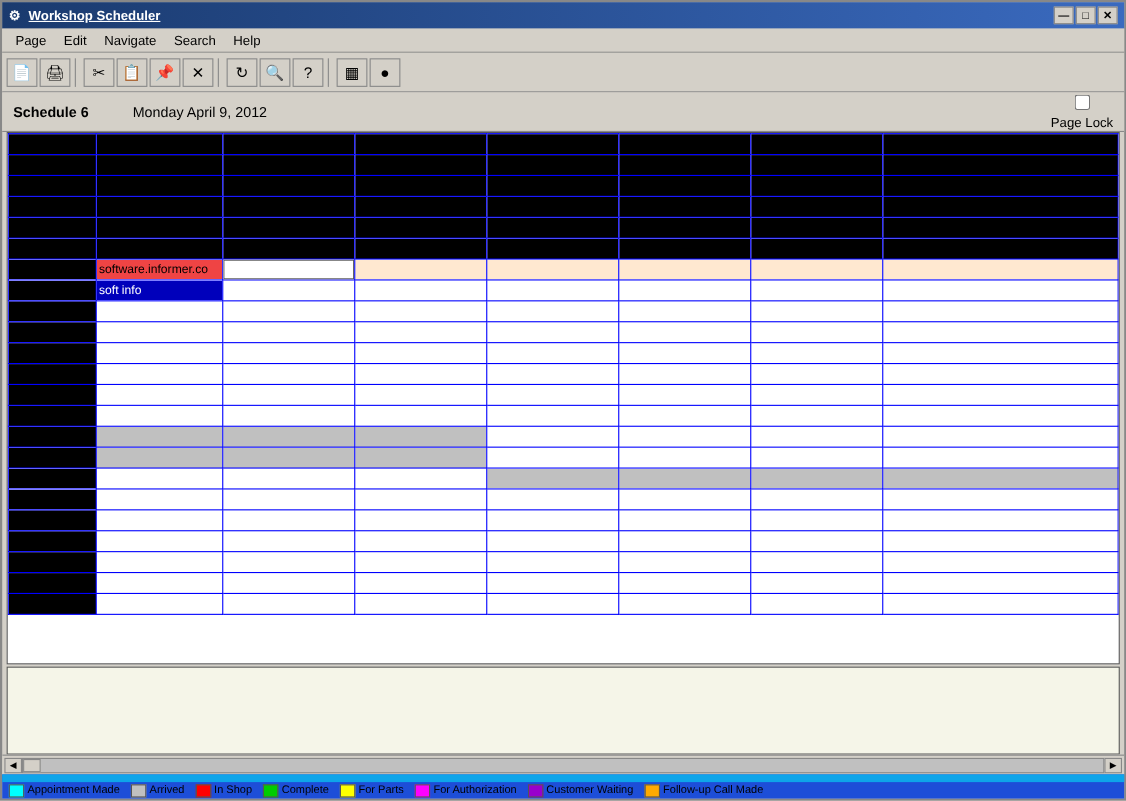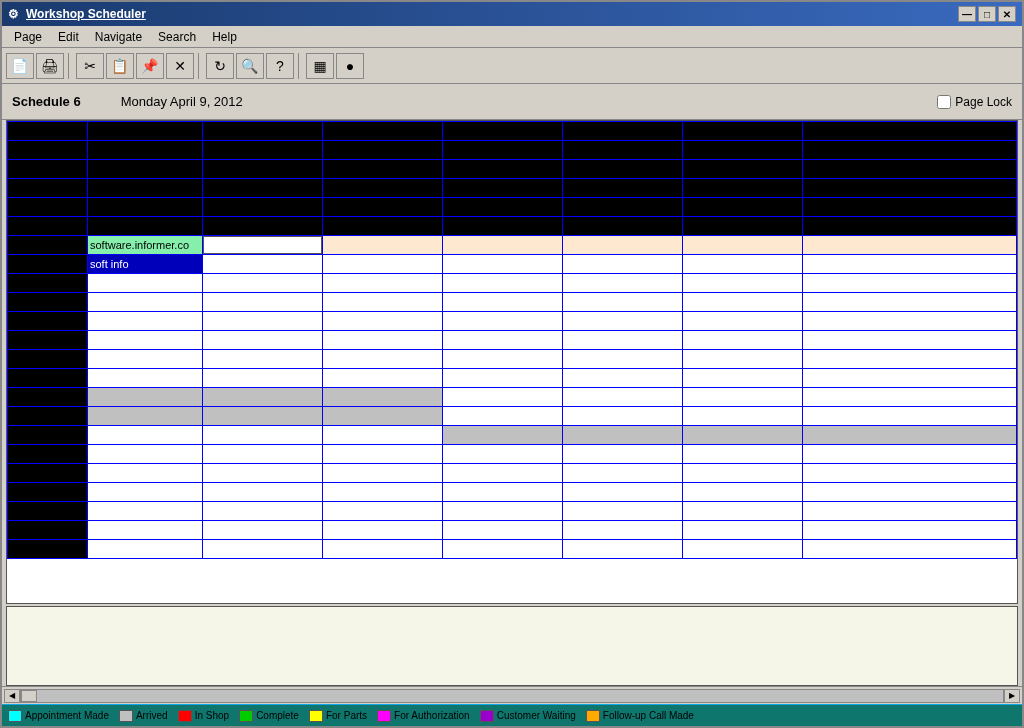--- a/index.html
+++ b/index.html
@@ -46,21 +46,21 @@
     
     .note-area { height: 80px; background: #f5f5e8; border: 1px solid #555; margin: 2px 4px 0 4px; }
 
     
     .scroll-bar { height: 18px; background: #d4d0c8; display: flex; align-items: center; border-top: 1px solid #888; padding: 0 2px; }
     .scroll-track { flex: 1; height: 14px; background: #c0c0c0; border: 1px solid #888; position: relative; }
     .scroll-thumb { width: 16px; height: 12px; background: #d4d0c8; border: 1px solid #888; position: absolute; left: 0; top: 0; }
     .scroll-arrow { width: 16px; height: 14px; background: #d4d0c8; border: 1px solid #888; display: flex; align-items: center; justify-content: center; cursor: pointer; font-size: 8px; }
 
     
-    .legend { height: 22px; background: #0f766e; display: flex; align-items: center; padding: 0 6px; gap: 10px; font-size: 10px; border-top: 1px solid #0ea5e9; }
+    .legend { height: 22px; background: #1d4ed8; display: flex; align-items: center; padding: 0 6px; gap: 10px; font-size: 10px; border-top: 7px solid #0ea5e9; }
     .legend-item { display: flex; align-items: center; gap: 3px; }
     .legend-color { width: 14px; height: 12px; border: 1px solid #555; }
     .legend-color.cyan { background: #00ffff; }
     .legend-color.gray { background: #c0c0c0; }
     .legend-color.red { background: #ff0000; }
     .legend-color.green { background: #00cc00; }
     .legend-color.yellow { background: #ffff00; }
     .legend-color.magenta { background: #ff00ff; }
     .legend-color.purple { background: #9900cc; }
     .legend-color.orange { background: #ffaa00; }
@@ -101,21 +101,21 @@
     <div class="toolbar-btn">🔍</div>
     <div class="toolbar-btn">?</div>
     <div class="toolbar-sep"></div>
     <div class="toolbar-btn">▦</div>
     <div class="toolbar-btn">●</div>
   </div>
 
   <div class="schedule-header">
     <span class="schedule-title">Schedule 6</span>
     <span class="schedule-date">Monday   April 9,  2012</span>
-    <div class="page-lock" style="margin-left:auto;">
+    <div class="page-lock" style="margin-left:auto;flex-direction:column;">
       <input type="checkbox" style="">
       <label>Page Lock</label>
     </div>
   </div>
 
   <div class="main-area">
     <div class="grid-container">
       <table class="grid-table">
         <colgroup>
           <col style="width:80px">
@@ -185,21 +185,21 @@
             <td></td>
             <td></td>
             <td></td>
             <td></td>
             <td></td>
             <td></td>
           </tr>
 
           <tr style="background: white;">
             <td style="background:black"></td>
-            <td style="background:#86efac; font-size:11px; padding:0 2px;">software.informer.co</td>
+            <td style="background:#ef4444; font-size:11px; padding:0 2px;">software.informer.co</td>
             <td style="background:#ffe8d0;"><input type="text" style="width: 100%; height: 100%; border: 1px solid rgb(85, 85, 85); font-size: 11px;"></td>
             <td style="background:#ffe8d0;"></td>
             <td style="background:#ffe8d0;"></td>
             <td style="background:#ffe8d0;"></td>
             <td style="background:#ffe8d0;"></td>
             <td style="background:#ffe8d0;"></td>
           </tr>
 
           <tr>
             <td style="background:black;"></td>

